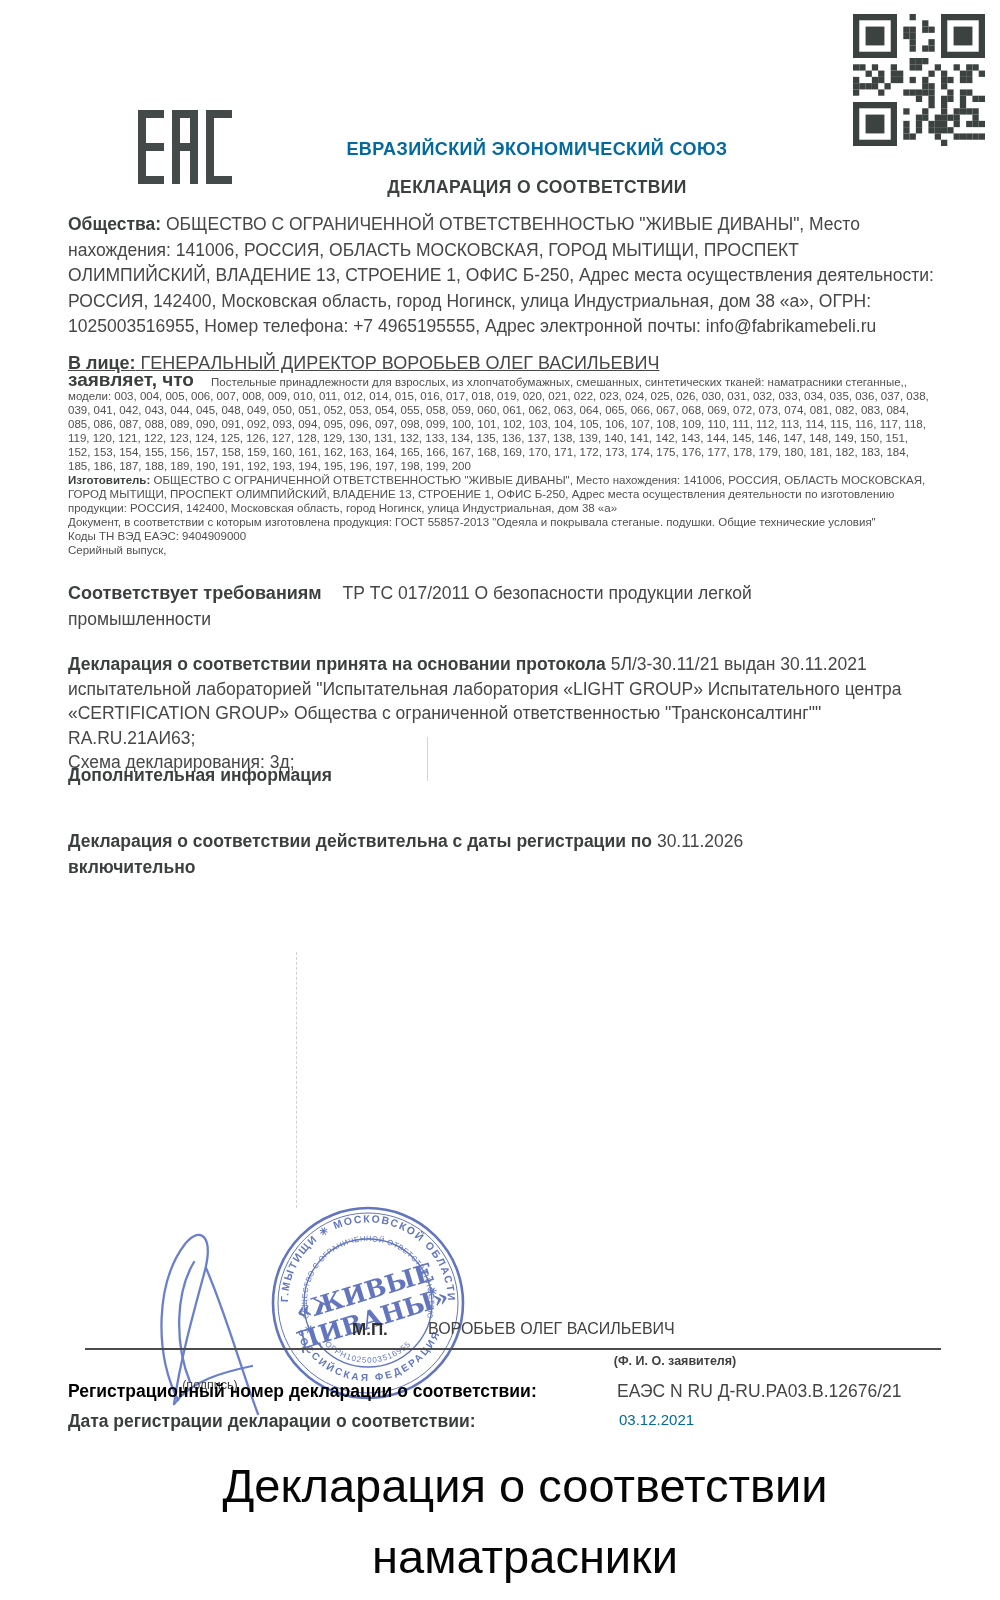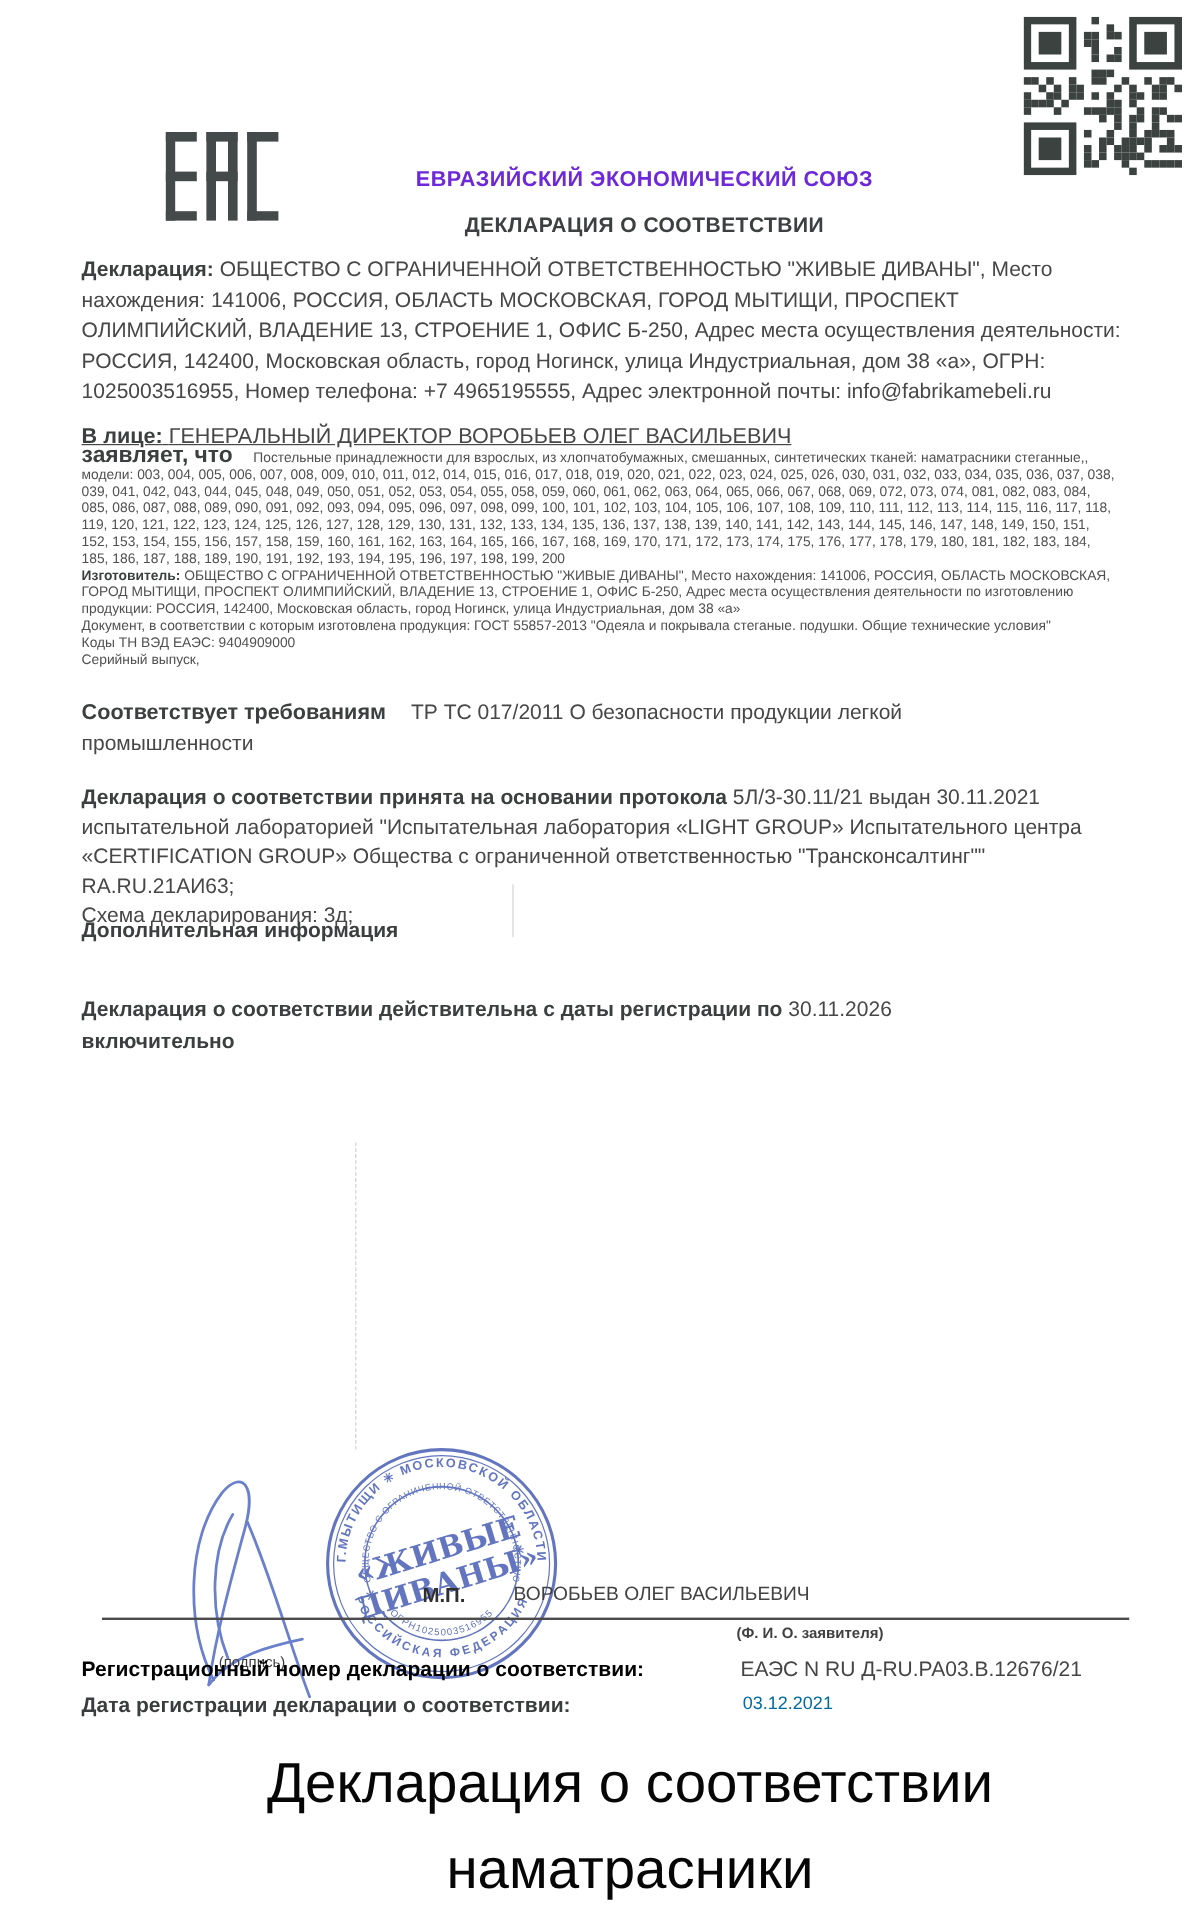--- a/index.html
+++ b/index.html
@@ -2,21 +2,21 @@
 <html><head>
 <meta charset="utf-8">
 <style>
   html,body{margin:0;padding:0;background:#ffffff;}
   .page{
     position:relative;width:1000px;height:1600px;background:#ffffff;overflow:hidden;
     font-family:"Liberation Sans",sans-serif;color:#474747;
   }
   .abs{position:absolute;}
   .b{font-weight:bold;color:#3c3f3f;}
-  .h1{left:74px;width:926px;top:139px;text-align:center;font-size:18px;font-weight:bold;color:#6d28d9;letter-spacing:.4px;}
+  .h1{left:74px;width:926px;top:139px;text-align:center;font-size:18px;font-weight:bold;color:#0369a1;letter-spacing:.4px;}
   .h2{left:74px;width:926px;top:177px;text-align:center;font-size:17.5px;font-weight:bold;color:#3c4040;letter-spacing:.4px;}
   .body-text{font-size:17.5px;line-height:25.5px;}
   .applicant{left:68px;top:212px;width:878px;}
   .vlitse{left:68px;top:353px;width:878px;font-size:18px;text-decoration:underline;}
   .declares{left:68px;top:373px;width:862px;font-size:11.5px;line-height:14px;color:#505050;}
   .declares .big-lbl{font-size:19px;font-weight:bold;color:#3c3f3f;margin-right:14px;}
   .declares p{margin:0;}
   .compliance{left:68px;top:580px;width:712px;font-size:17.5px;line-height:26px;}
   .compliance .lbl{font-size:18px;margin-right:16px;}
   .basis{left:68px;top:652px;width:852px;font-size:17.5px;line-height:24.5px;}
@@ -179,21 +179,21 @@
       <rect x="100.57142857142857" y="12.571428571428571" width="18.857142857142858" height="18.857142857142858" fill="#3b4240"></rect>
       <rect x="0" y="88" width="44" height="44" fill="#3b4240"></rect>
       <rect x="6.285714285714286" y="94.28571428571428" width="31.428571428571427" height="31.428571428571427" fill="#ffffff"></rect>
       <rect x="12.571428571428571" y="100.57142857142857" width="18.857142857142858" height="18.857142857142858" fill="#3b4240"></rect>
     </svg>
 
   <div class="abs h1">ЕВРАЗИЙСКИЙ ЭКОНОМИЧЕСКИЙ СОЮЗ</div>
   <div class="abs h2">ДЕКЛАРАЦИЯ О СООТВЕТСТВИИ</div>
 
   <div class="abs applicant body-text">
-    <span class="b">Декларация:</span>
+    <span class="b">Общества:</span>
     <span>ОБЩЕСТВО С ОГРАНИЧЕННОЙ ОТВЕТСТВЕННОСТЬЮ "ЖИВЫЕ ДИВАНЫ", Место нахождения: 141006, РОССИЯ, ОБЛАСТЬ МОСКОВСКАЯ, ГОРОД МЫТИЩИ, ПРОСПЕКТ ОЛИМПИЙСКИЙ, ВЛАДЕНИЕ 13, СТРОЕНИЕ 1, ОФИС Б-250, Адрес места осуществления деятельности: РОССИЯ, 142400, Московская область, город Ногинск, улица Индустриальная, дом 38 «а», ОГРН: 1025003516955, Номер телефона: +7 4965195555, Адрес электронной почты: info@fabrikamebeli.ru</span>
   </div>
 
   <div class="abs vlitse">
     <span class="b">В лице:</span>
     <span>ГЕНЕРАЛЬНЫЙ ДИРЕКТОР ВОРОБЬЕВ ОЛЕГ ВАСИЛЬЕВИЧ</span>
   </div>
 
   <div class="abs declares">
     <p>

